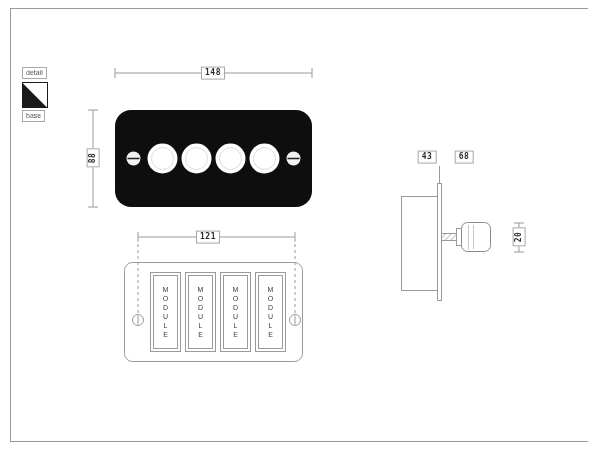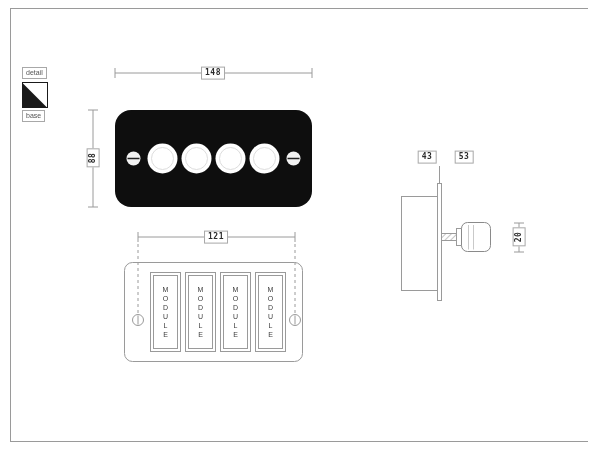--- a/index.html
+++ b/index.html
@@ -102,23 +102,23 @@
         <line x1="514" y1="252" x2="524" y2="252"></line>
       </g>
     </g>
   </svg>
 
   <div class="legend-label" style="left:22px;top:67px">detail</div>
   <div class="legend-label" style="left:22px;top:110px">base</div>
 
   <div class="dim-label" style="left:213px;top:73px">148</div>
   <div class="dim-label rot" style="left:93px;top:158px">88</div>
-  <div class="dim-label" style="left:216px;top:237px">121</div>
+  <div class="dim-label" style="left:208px;top:237px">121</div>
   <div class="dim-label" style="left:427px;top:157px">43</div>
-  <div class="dim-label" style="left:464px;top:157px">53</div>
+  <div class="dim-label" style="left:464px;top:157px">68</div>
   <div class="dim-label rot" style="left:519px;top:237px">20</div>
 
   <div class="module" style="left:150px">
     <div class="module-inner">
       <div class="module-text">MODULE</div>
     </div>
   </div>
   <div class="module" style="left:185px">
     <div class="module-inner">
       <div class="module-text">MODULE</div>

